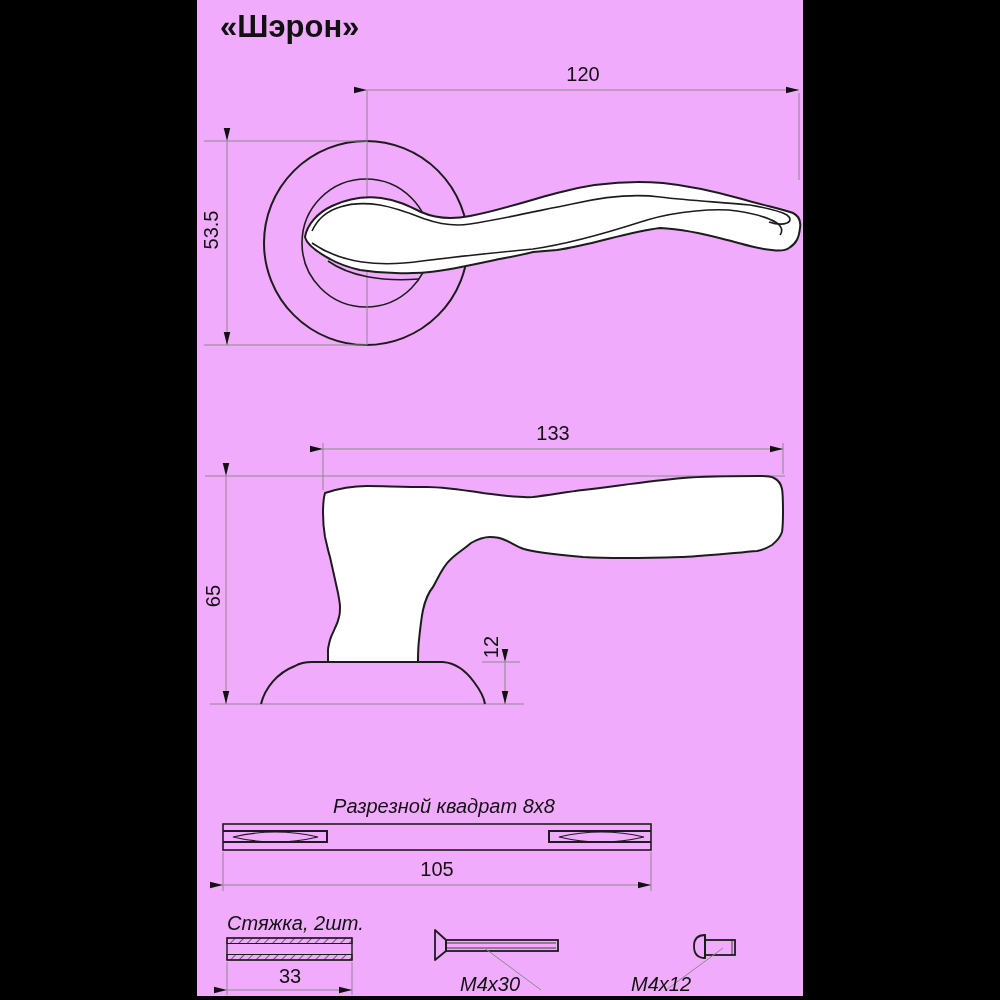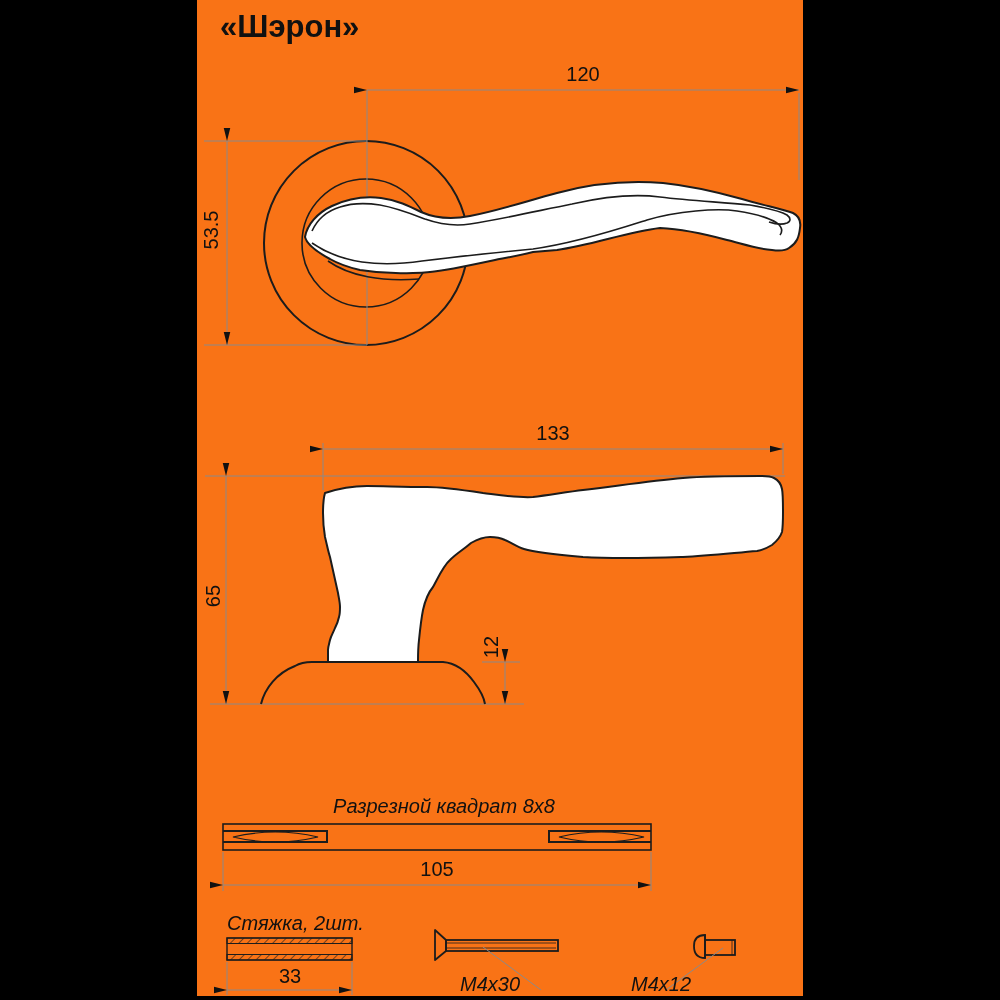--- a/index.html
+++ b/index.html
@@ -7,21 +7,21 @@
     width:1000px;height:1000px;
     background:#000000;
     position:relative;
     font-family:"Liberation Sans", sans-serif;
     overflow:hidden;
   }
   .paper{
     position:absolute;
     left:197px;top:0;
     width:606px;height:996px;
-    background:#f97316;
+    background:#f0abfc;
   }
   svg text{fill:#111111;}
   .title-text{font-size:31px;font-weight:bold;}
   .dim-text{font-size:20px;}
   .label-text{font-size:20px;font-style:italic;}
 </style>
 </head>
 <body>
 
 <div class="paper">

